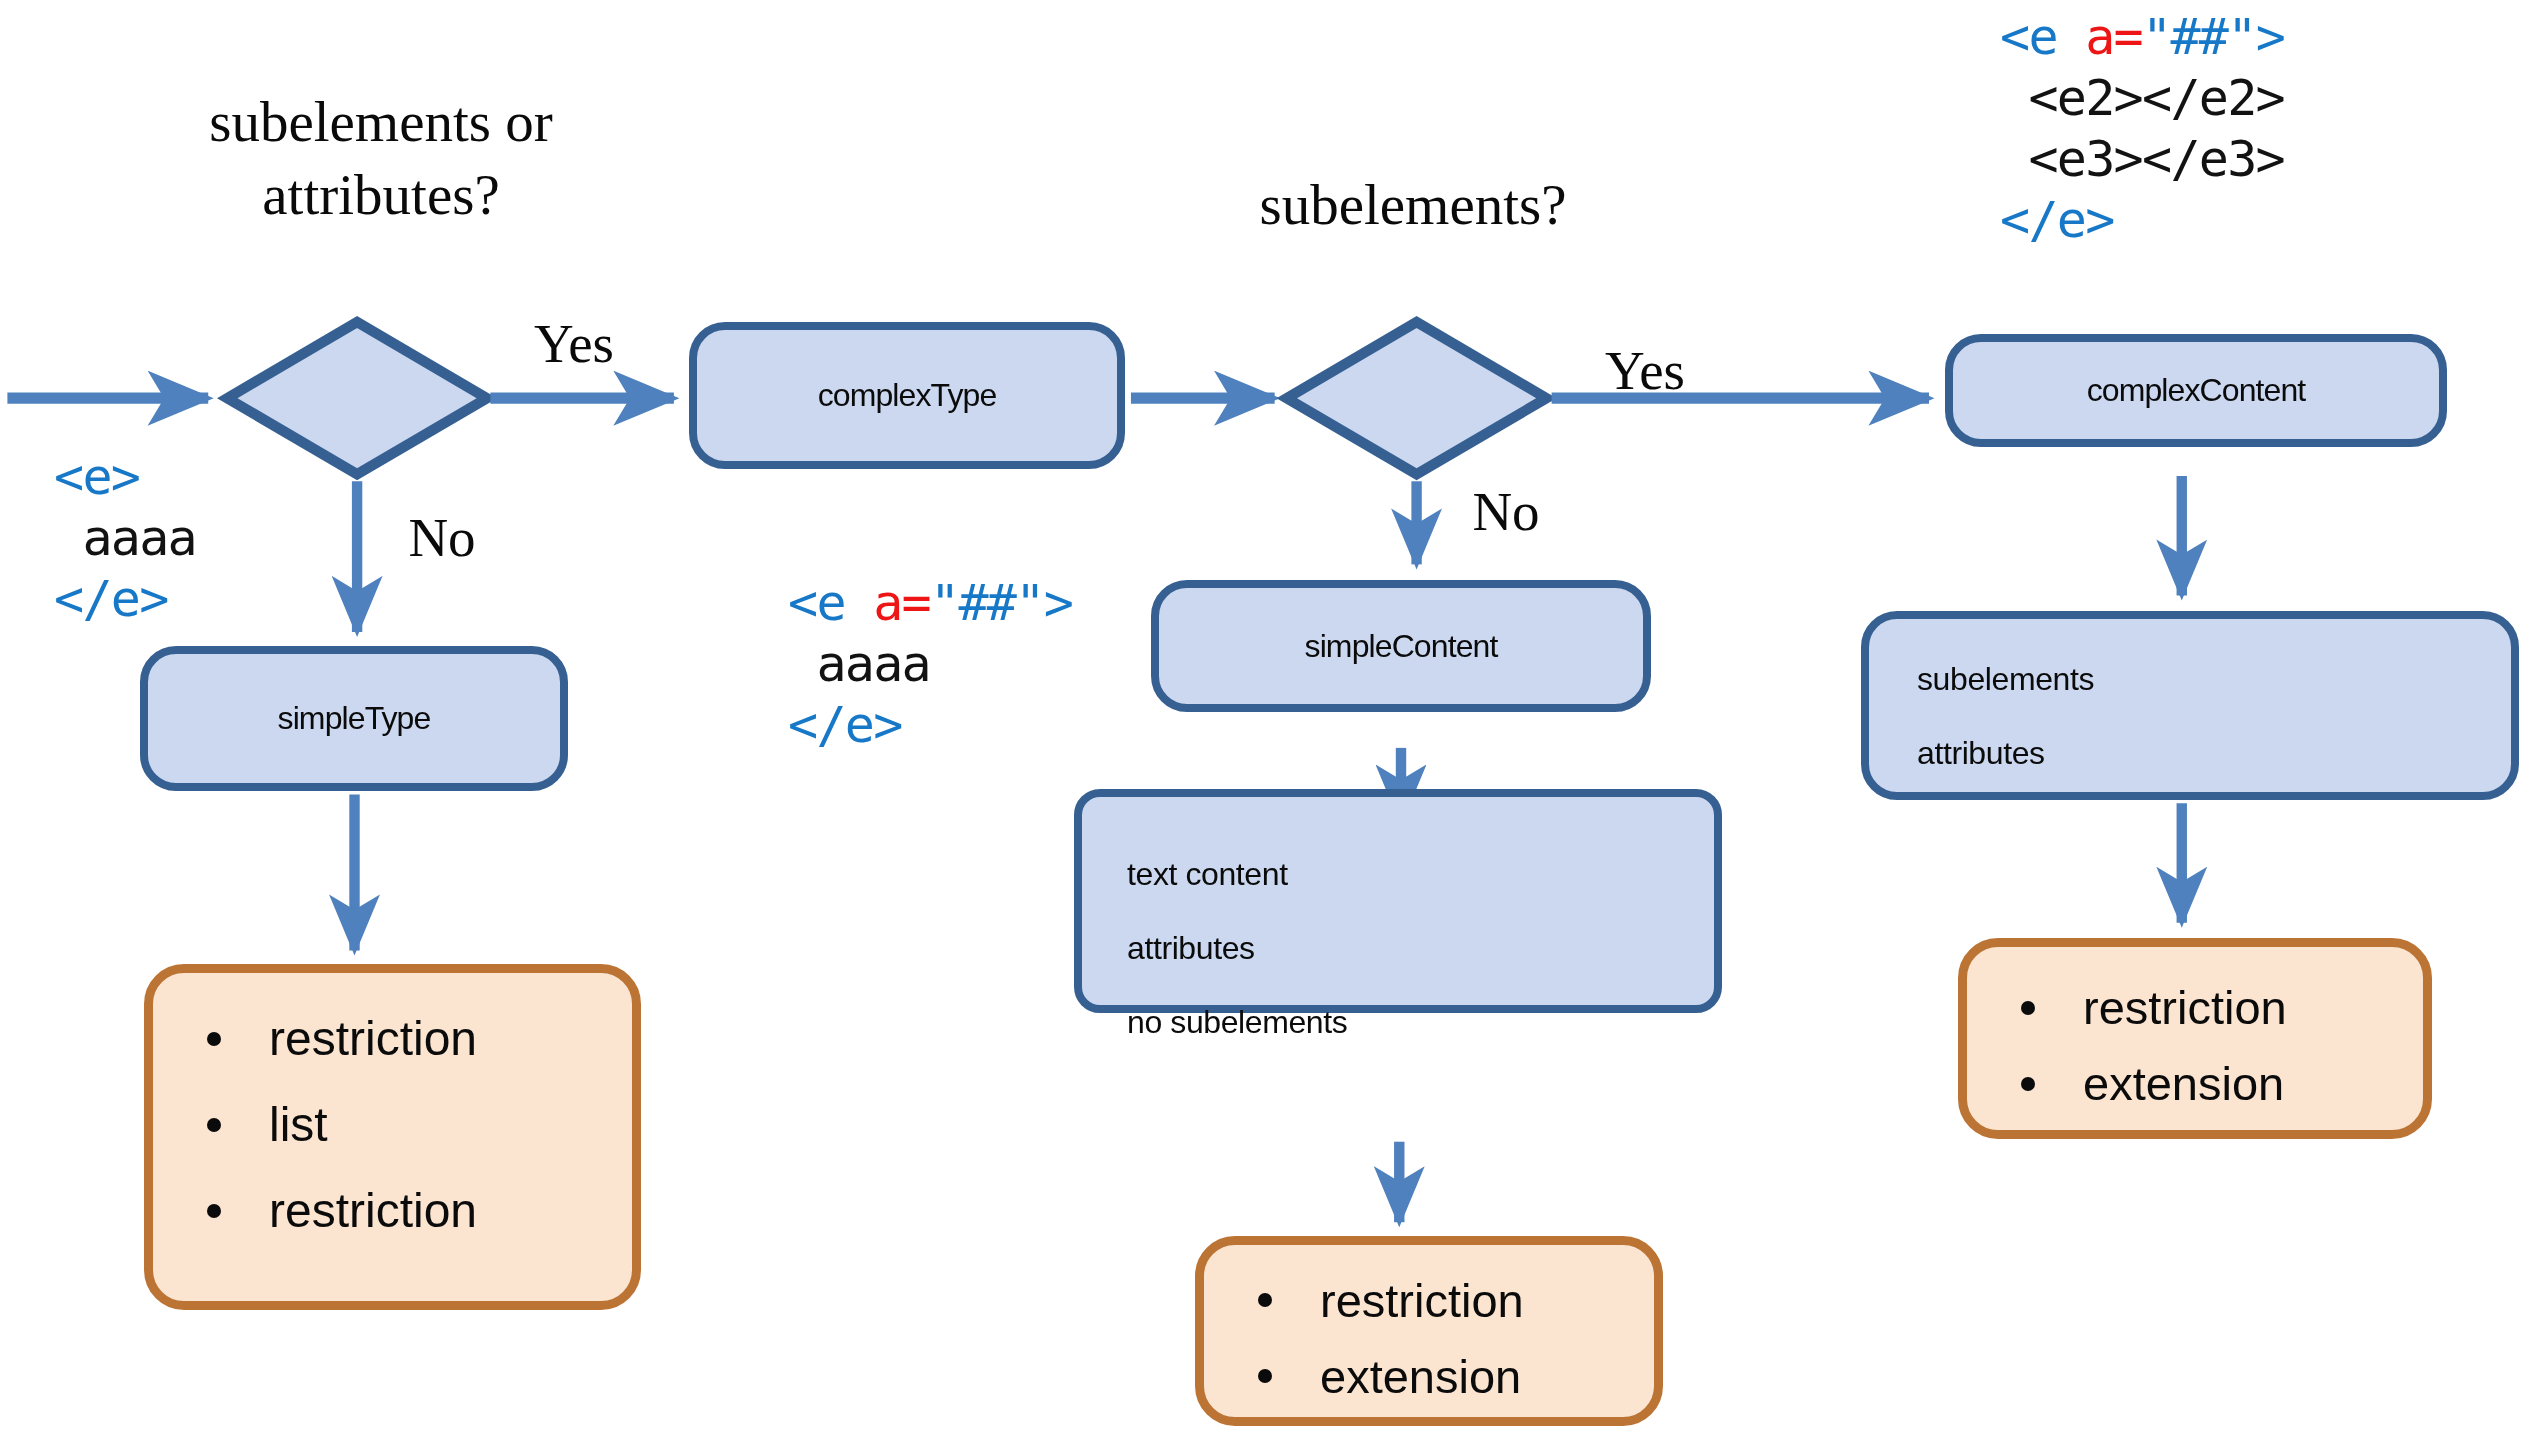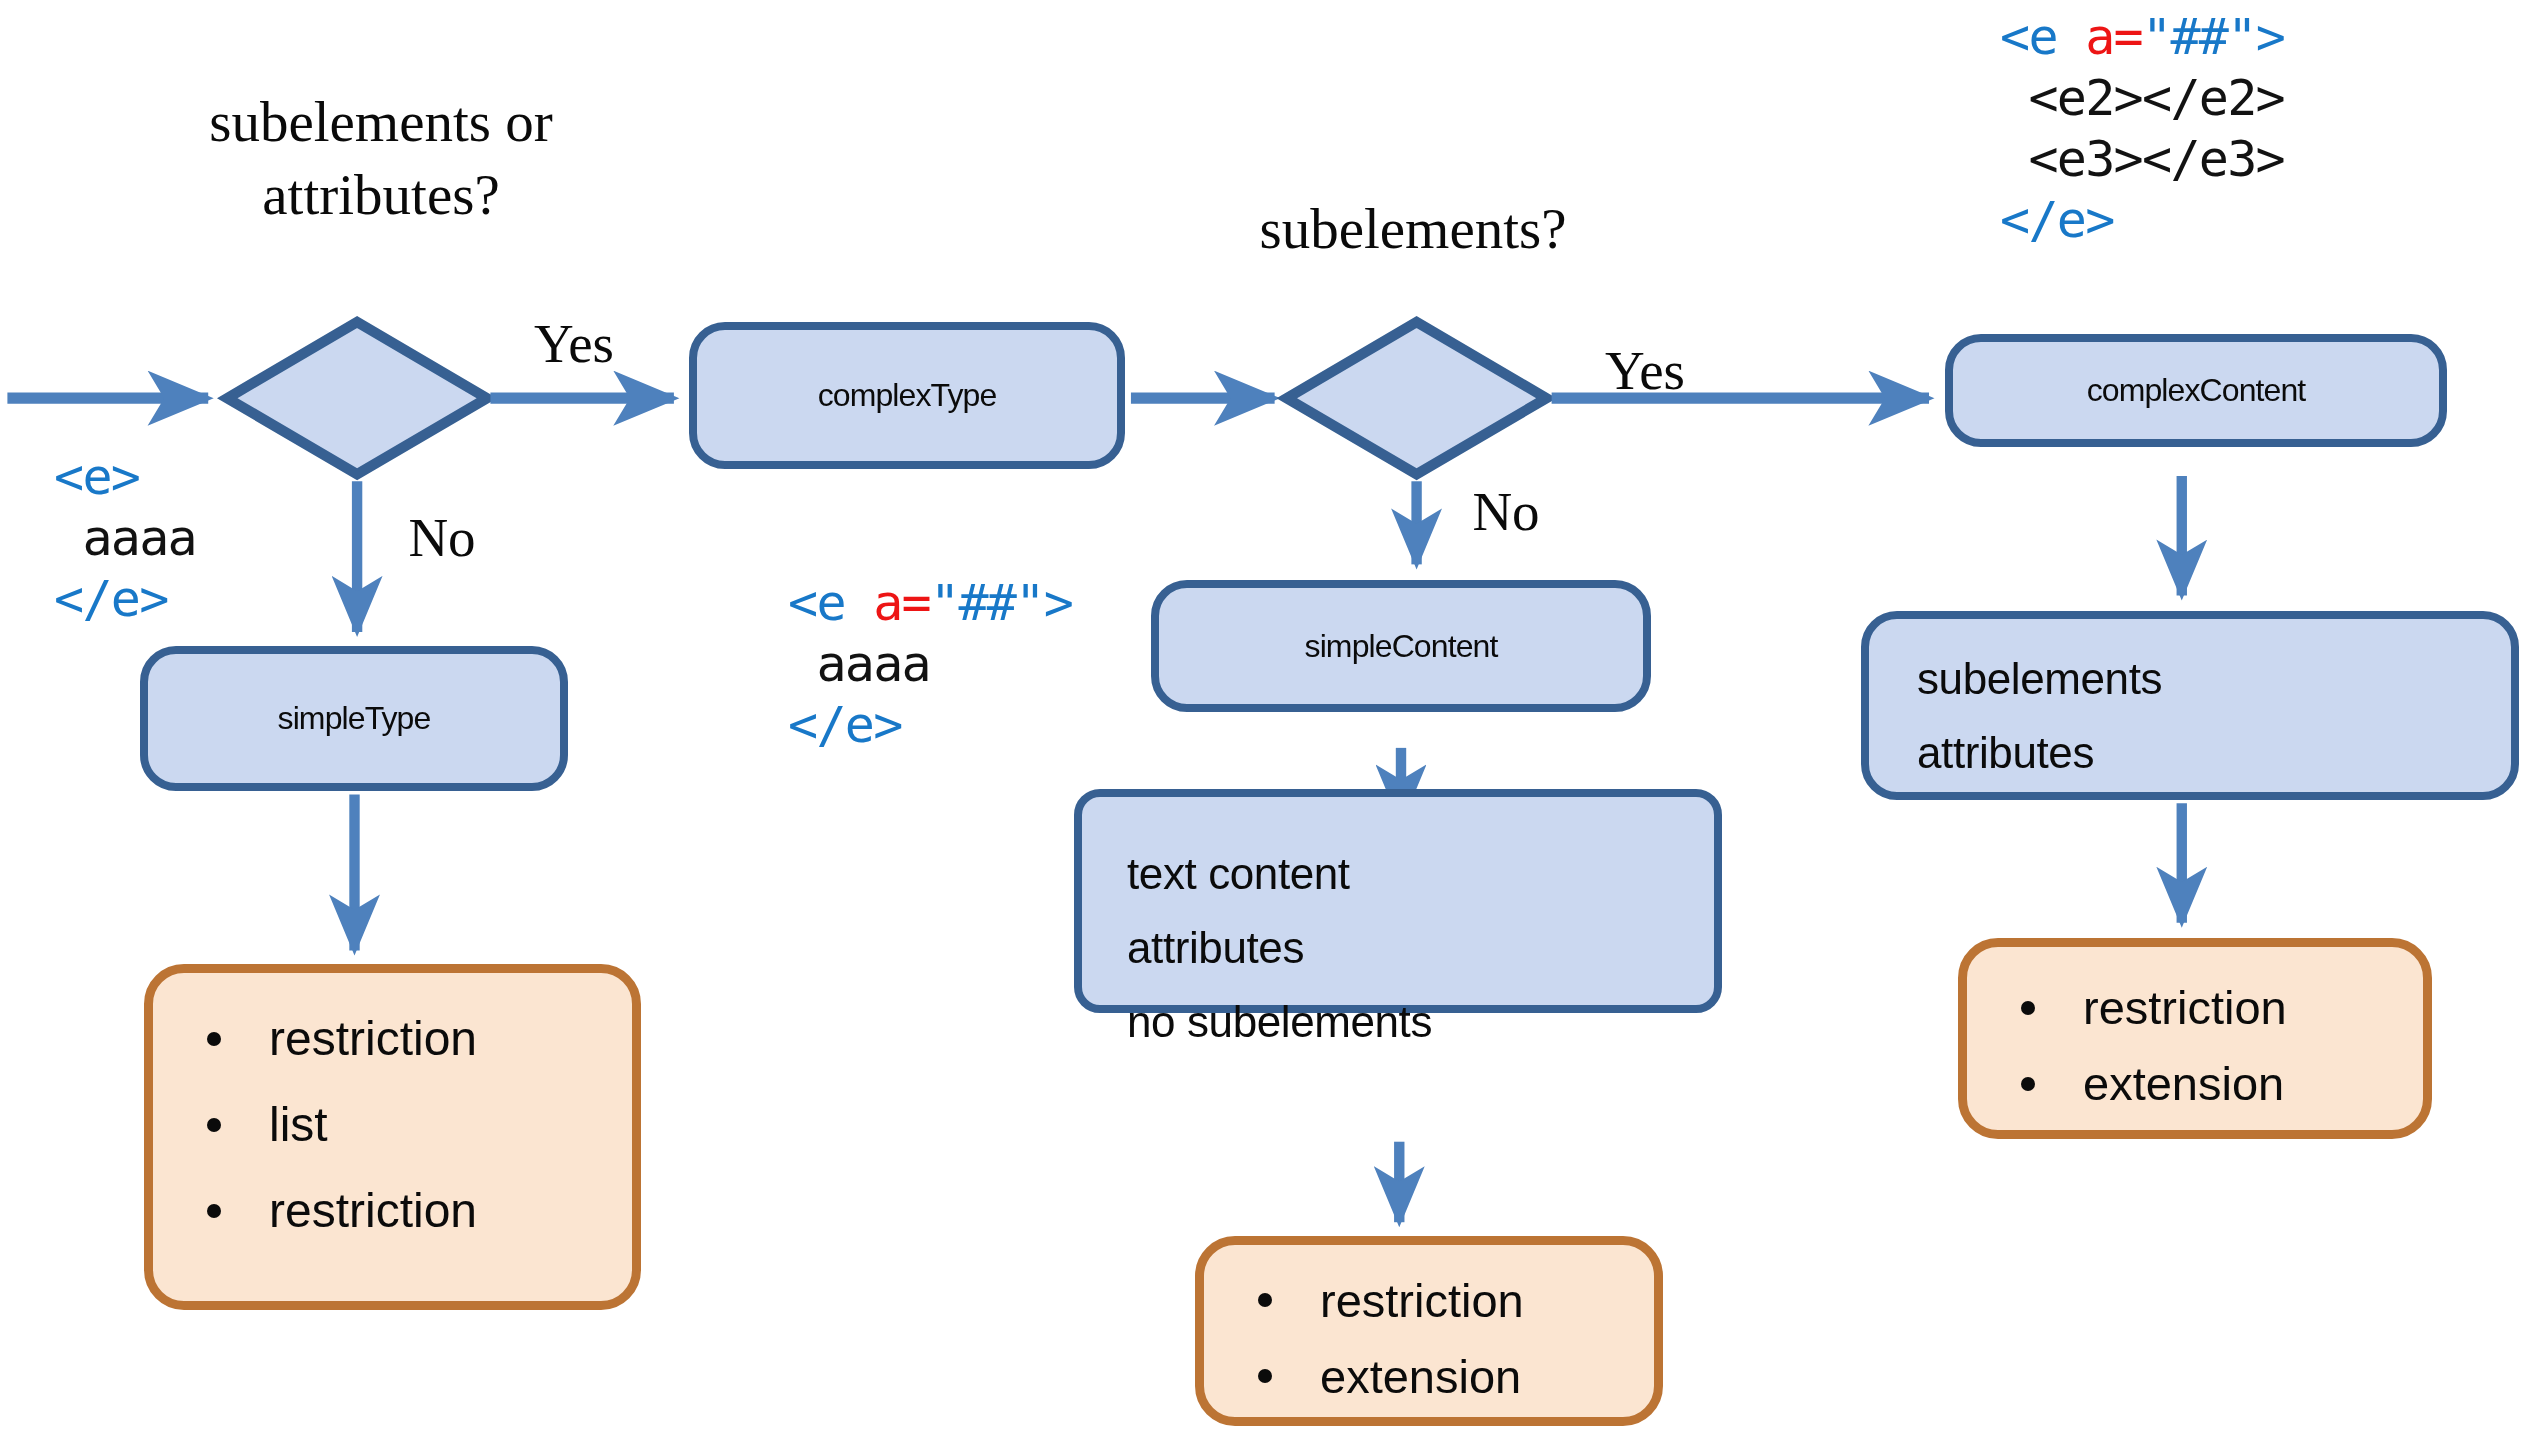--- a/index.html
+++ b/index.html
@@ -11,21 +11,21 @@
   .edge.v{stroke-width:12px;}
   .diamond{fill:var(--node-fill,#CBD8F0);stroke:var(--node-border,#376092);stroke-width:12px;}
   .qtext{position:absolute;font-family:"Liberation Serif",serif;font-size:57px;line-height:73px;
          color:var(--text,#0a0a0a);text-align:center;transform:translateX(-50%);white-space:pre;}
   .branch-label{position:absolute;font-family:"Liberation Serif",serif;font-size:55px;
          color:var(--text,#0a0a0a);transform:translate(-50%,-50%);white-space:nowrap;}
   .node{position:absolute;box-sizing:border-box;background:var(--node-fill,#CBD8F0);
         border:8.7px solid var(--node-border,#376092);border-radius:36px;color:#0b0b0b;}
   .node.centered{display:flex;align-items:center;justify-content:center;
         font-size:32px;letter-spacing:-0.9px;}
-  .node.multiline{font-size:44px;letter-spacing:-0.4px;}
+  .node.multiline{font-size:32px;letter-spacing:-0.4px;}
   .node .line{white-space:nowrap;}
   .options{position:absolute;box-sizing:border-box;background:var(--option-fill,#FBE5D1);
         border:9.5px solid var(--option-border,#BC7434);border-radius:40px;color:#0b0b0b;}
   .bullet-row{display:flex;align-items:center;height:var(--rowh,78px);padding-left:54px;}
   .bullet-dot{width:14px;height:14px;border-radius:50%;background:#0b0b0b;flex:0 0 auto;}
   .bullet-text{margin-left:48px;white-space:nowrap;}
   .code{position:absolute;font-family:"DejaVu Sans Mono",monospace;font-size:50px;line-height:61px;
         white-space:pre;letter-spacing:-1.7px;}
   .code-line{white-space:pre;}
   .tok-tag{color:var(--code-tag,#1878C8);}
@@ -52,21 +52,21 @@
     <line class="edge v" x1="412" y1="556" x2="412" y2="730" marker-end="url(#ah)"></line>
     <line class="edge v" x1="409" y1="918" x2="409" y2="1098" marker-end="url(#ah)"></line>
     <line class="edge v" x1="1636" y1="556" x2="1636" y2="652" marker-end="url(#ah)"></line>
     <line class="edge v" x1="1618" y1="864" x2="1618" y2="948" marker-end="url(#ah)"></line>
     <line class="edge v" x1="1616" y1="1319" x2="1616" y2="1412" marker-end="url(#ah)"></line>
     <line class="edge v" x1="2520" y1="550" x2="2520" y2="688" marker-end="url(#ah)"></line>
     <line class="edge v" x1="2520" y1="928" x2="2520" y2="1066" marker-end="url(#ah)"></line>
   </svg>
 
   <div class="qtext" style="left:381px;top:85px;"><div class="line">subelements or</div><div class="line">attributes?</div></div>
-  <div class="qtext" style="left:1413px;top:192px;text-align:center;">subelements?</div>
+  <div class="qtext" style="left:1413px;top:168px;text-align:center;">subelements?</div>
 
   <div class="branch-label" style="left:574px;top:343px;">Yes</div>
   <div class="branch-label" style="left:442px;top:537px;">No</div>
   <div class="branch-label" style="left:1645px;top:370px;">Yes</div>
   <div class="branch-label" style="left:1506px;top:511px;">No</div>
 
   <div class="code" style="left:54px;top:447px;"><div class="code-line"><span class="tok-tag">&lt;e&gt;</span></div><div class="code-line"><span class="tok-text"> aaaa</span></div><div class="code-line"><span class="tok-tag">&lt;/e&gt;</span></div></div>
   <div class="code" style="left:788px;top:573px;"><div class="code-line"><span class="tok-tag">&lt;e </span><span class="tok-attr">a=</span><span class="tok-tag">"##"&gt;</span></div><div class="code-line"><span class="tok-text"> aaaa</span></div><div class="code-line"><span class="tok-tag">&lt;/e&gt;</span></div></div>
   <div class="code" style="left:2000px;top:7px;"><div class="code-line"><span class="tok-tag">&lt;e </span><span class="tok-attr">a=</span><span class="tok-tag">"##"&gt;</span></div><div class="code-line"><span class="tok-text"> &lt;e2&gt;&lt;/e2&gt;</span></div><div class="code-line"><span class="tok-text"> &lt;e3&gt;&lt;/e3&gt;</span></div><div class="code-line"><span class="tok-tag">&lt;/e&gt;</span></div></div>
 

